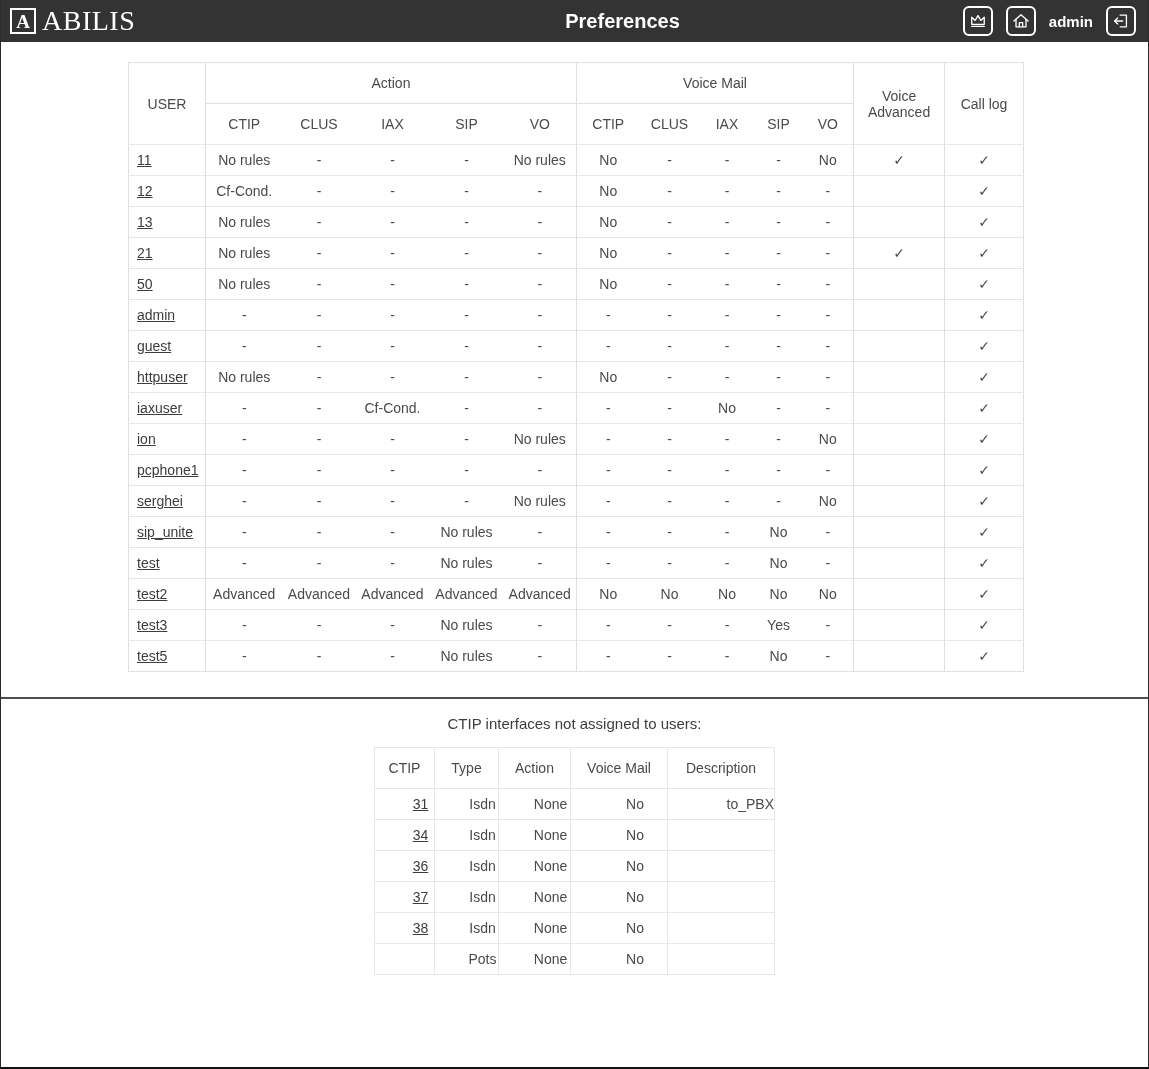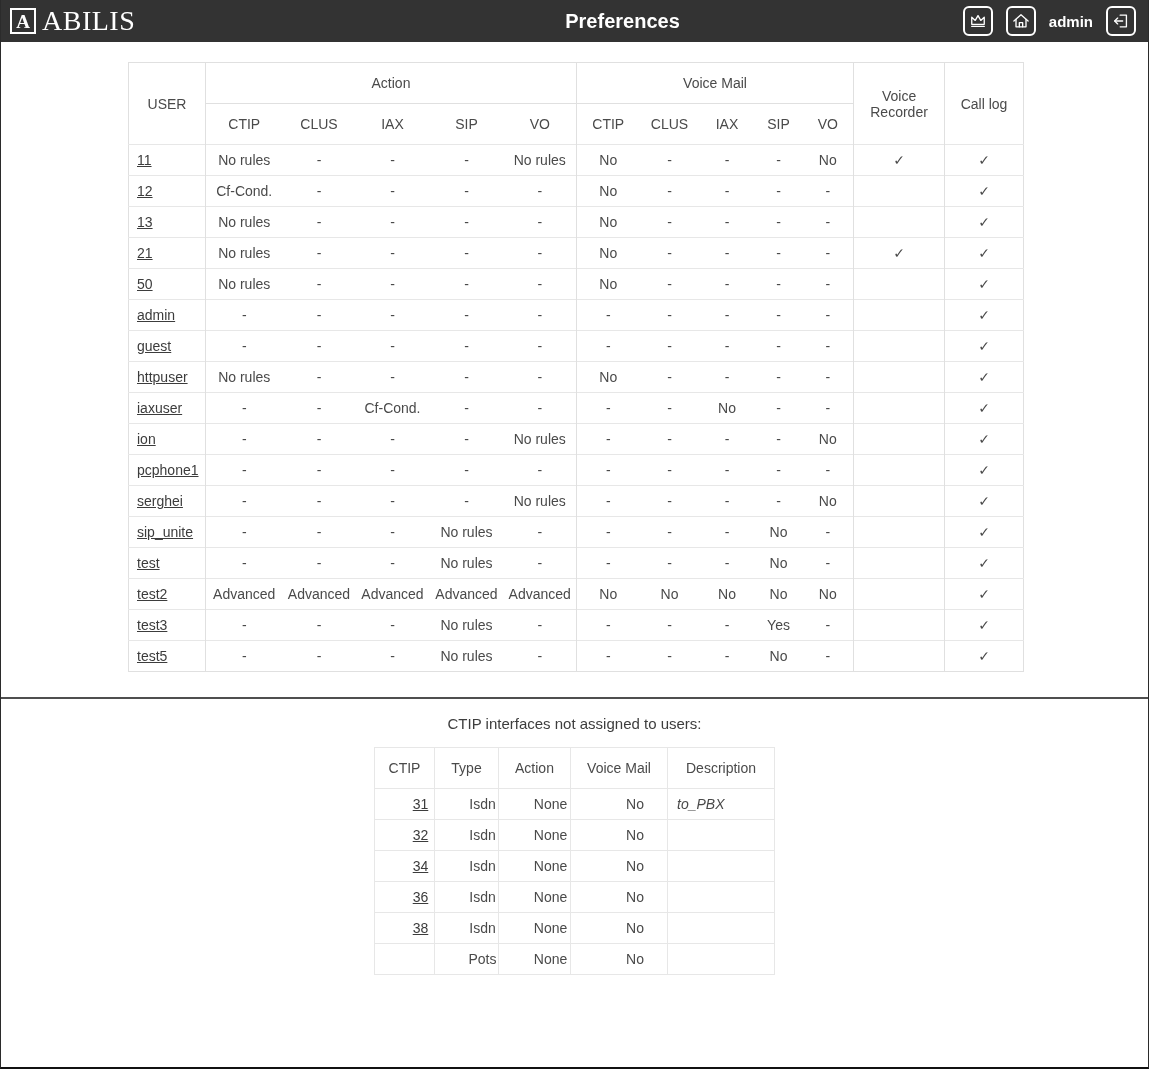--- a/index.html
+++ b/index.html
@@ -58,21 +58,21 @@
   .ctip-heading{margin-top:16px;text-align:center;font-size:15px;color:#3d3d3d;line-height:17px;}
   .ctip-table{
     margin:15px auto 0;width:400px;font-size:14px;color:#4a4a4a;
     border:1px solid #e0e0e0;
   }
   .ctip-table th,.ctip-table td{
     border:1px solid #e7e7e7;text-align:center;font-weight:normal;padding:0;
   }
   .ctip-table th{height:40px;}
   .ctip-table td{height:30px;padding-left:32px;}
-  .ctip-table .desc{text-align:left;padding-left:9px;font-style:italic;}
+  .ctip-table .desc{text-align:right;padding-left:9px;}
 </style>
 </head>
 <body>
 
 <div class="page">
 
   <div class="topbar">
     <div class="logo">
       <span class="logo-box">A</span>
       <span class="logo-text">ABILIS</span>
@@ -123,21 +123,21 @@
         <col style="width:48px">
         <col style="width:51px">
       <col style="width:91px">
         <col style="width:79px">
     </colgroup>
     <thead>
       <tr class="h1">
         <th rowspan="2" class="br">USER</th>
         <th colspan="5" class="br group">Action</th>
         <th colspan="5" class="br group">Voice Mail</th>
-        <th rowspan="2" class="br">Voice Recorder</th>
+        <th rowspan="2" class="br">Voice Advanced</th>
         <th rowspan="2">Call log</th>
       </tr>
       <tr class="h2">
         <th>CTIP</th>
         <th>CLUS</th>
         <th>IAX</th>
         <th>SIP</th>
         <th class="br">VO</th>
         <th>CTIP</th>
         <th>CLUS</th>
@@ -428,41 +428,41 @@
     </thead>
     <tbody>
         <tr>
           <td><a class="row-link" href="#">31</a></td>
           <td>Isdn</td>
           <td>None</td>
           <td>No</td>
           <td class="desc">to_PBX</td>
         </tr>
         <tr>
-          <td><a class="row-link" href="#">32</a></td>
-          <td>Isdn</td>
-          <td>None</td>
-          <td>No</td>
-          <td class="desc"></td>
-        </tr>
-        <tr>
           <td><a class="row-link" href="#">34</a></td>
           <td>Isdn</td>
           <td>None</td>
           <td>No</td>
           <td class="desc"></td>
         </tr>
         <tr>
           <td><a class="row-link" href="#">36</a></td>
           <td>Isdn</td>
           <td>None</td>
           <td>No</td>
           <td class="desc"></td>
         </tr>
         <tr>
+          <td><a class="row-link" href="#">37</a></td>
+          <td>Isdn</td>
+          <td>None</td>
+          <td>No</td>
+          <td class="desc"></td>
+        </tr>
+        <tr>
           <td><a class="row-link" href="#">38</a></td>
           <td>Isdn</td>
           <td>None</td>
           <td>No</td>
           <td class="desc"></td>
         </tr>
         <tr>
           <td></td>
           <td>Pots</td>
           <td>None</td>

